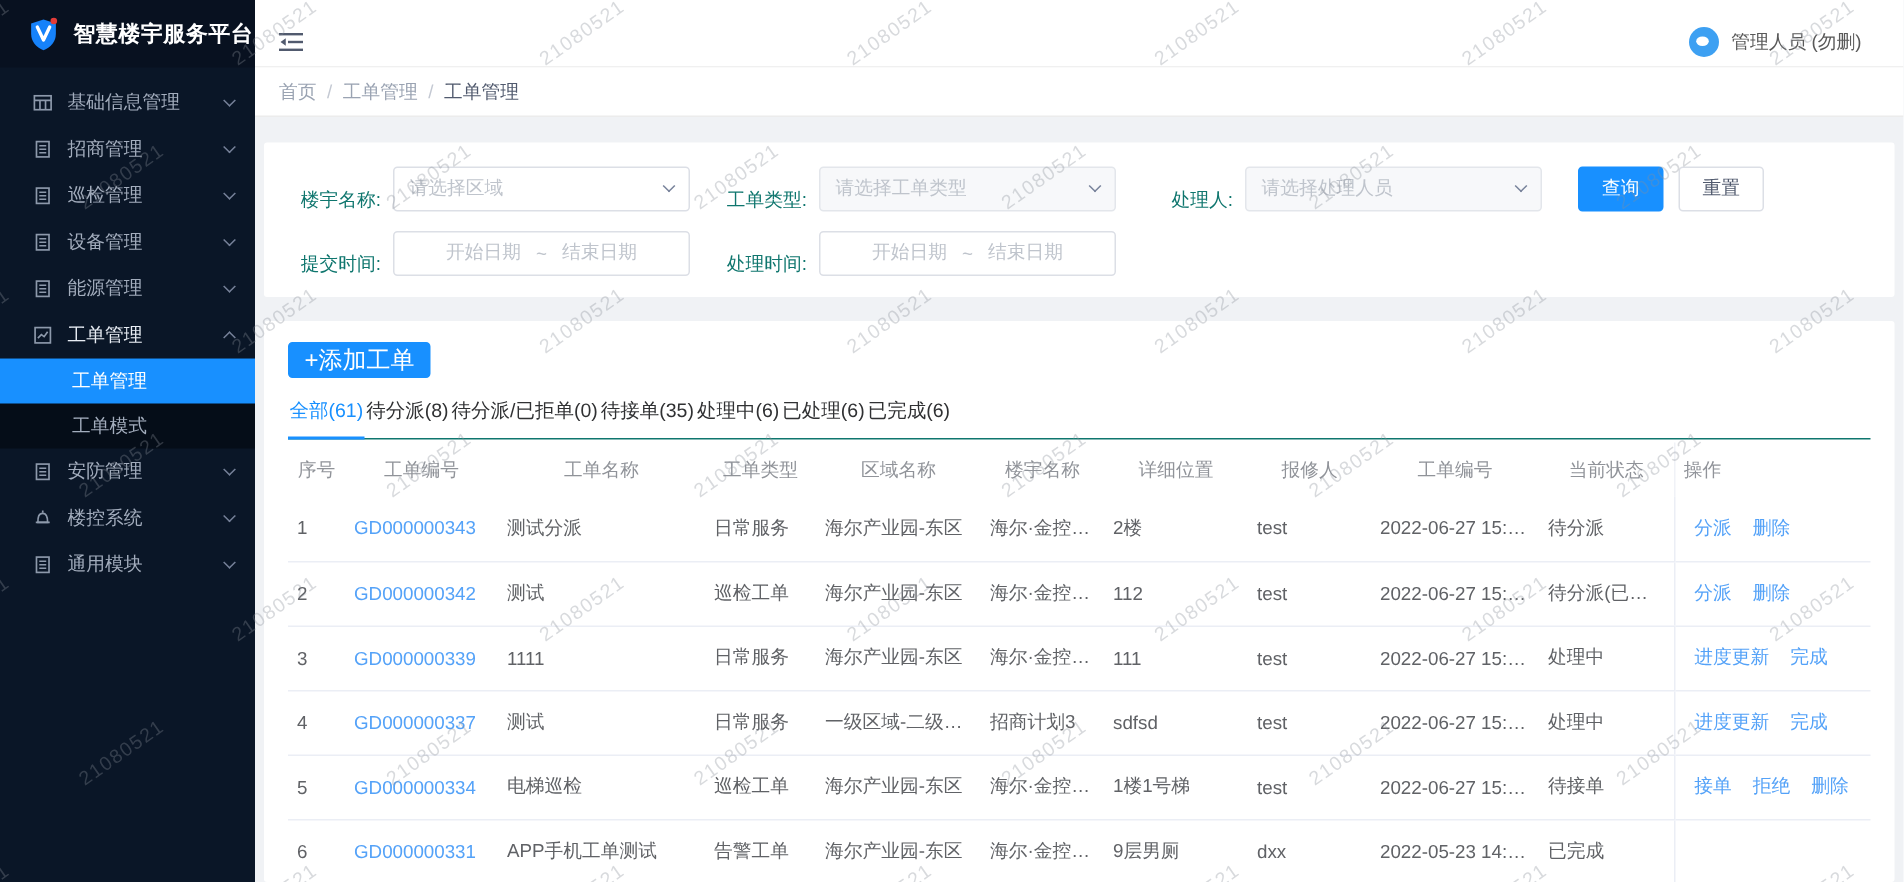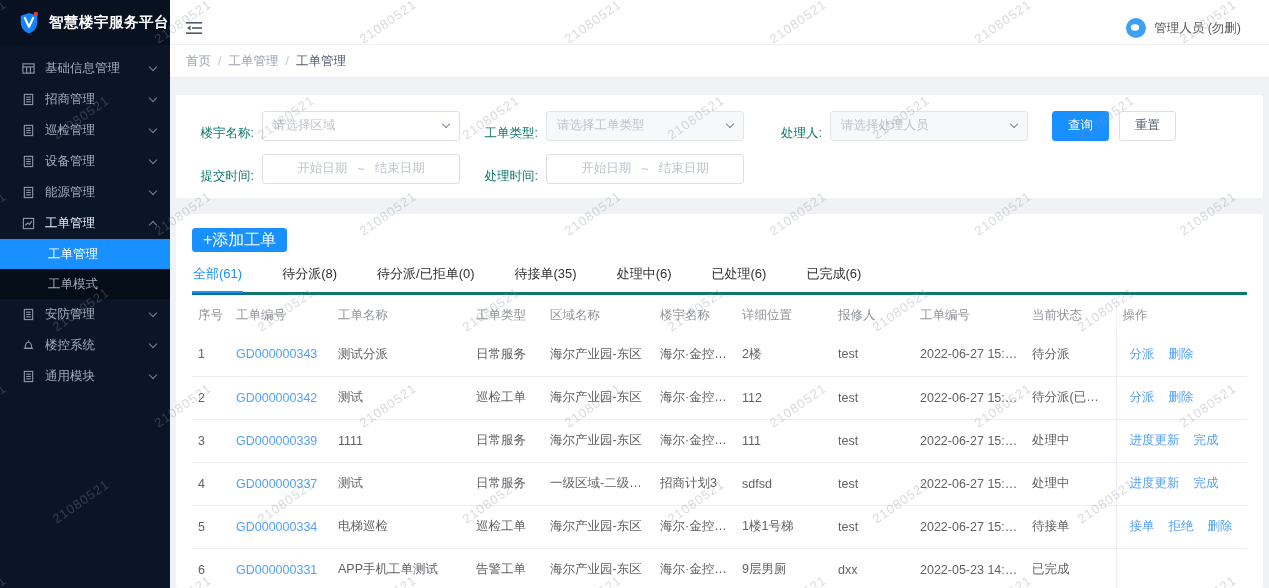--- a/index.html
+++ b/index.html
@@ -49,27 +49,27 @@
   .daterange { width:198px; justify-content:center; gap:10px; padding:0 8px; }
   .daterange span { white-space:nowrap; }
   .btn { height:30px; border:1px solid #dcdfe6; background:#fff; color:#515a6e; border-radius:3px; font-size:12.5px; padding:0 15px; cursor:pointer; font-family:inherit; }
   .btn.primary { background:#1890ff; border-color:#1890ff; color:#fff; }
   .gap24 { width:24px; } .gap10 { width:10px; } .gap16 { width:16px; }
 
   
   .table-card { margin-top:16px; flex:1; padding:14px 16px 0 16px; display:flex; flex-direction:column; min-height:0; overflow:hidden; }
   .btn.small { height:24px; padding:0 10px; font-size:16px; }
   .add-btn-row { margin-bottom:13px; }
-  .tabs { display:flex; border-bottom:3px solid #0f766e; gap:38px; }
+  .tabs { display:flex; border-bottom:1px solid #0f766e; }
   .tab { padding:0 1px 9px 1px; font-size:13px; color:#303133; cursor:pointer; position:relative; }
   .tab.active { color:#1890ff; }
   .tab.active::after { content:""; position:absolute; left:0; right:0; bottom:-1px; height:2px; background:#1890ff; }
 
   table { width:100%; border-collapse:collapse; table-layout:fixed; margin-top:2px; }
-  th { font-weight:normal; color:#909399; font-size:12.5px; text-align:left; height:36px; padding:0 6px; white-space:nowrap; }
+  th { font-weight:normal; color:#909399; font-size:12.5px; text-align:center; height:36px; padding:0 6px; white-space:nowrap; }
   td { color:#606266; font-size:12.5px; height:43px; border-bottom:1px solid #ebeef5; padding:0 6px; white-space:nowrap; overflow:hidden; text-overflow:ellipsis; }
   th.op, td.op { text-align:left; border-left:1px solid #ebeef5; }
   th.op { border-left:1px solid #f0f2f7; }
   a.link { color:#54a2f8; text-decoration:none; cursor:pointer; }
   td.op a.link { margin:0 7px; }
 
   
   .watermark-layer { position:absolute; inset:0; pointer-events:none; overflow:hidden; z-index:10; }
   .watermark-layer span { position:absolute; font-size:13px; letter-spacing:1px; color:rgba(136,143,153,0.33); transform:rotate(-35deg); white-space:nowrap; }
 </style>

